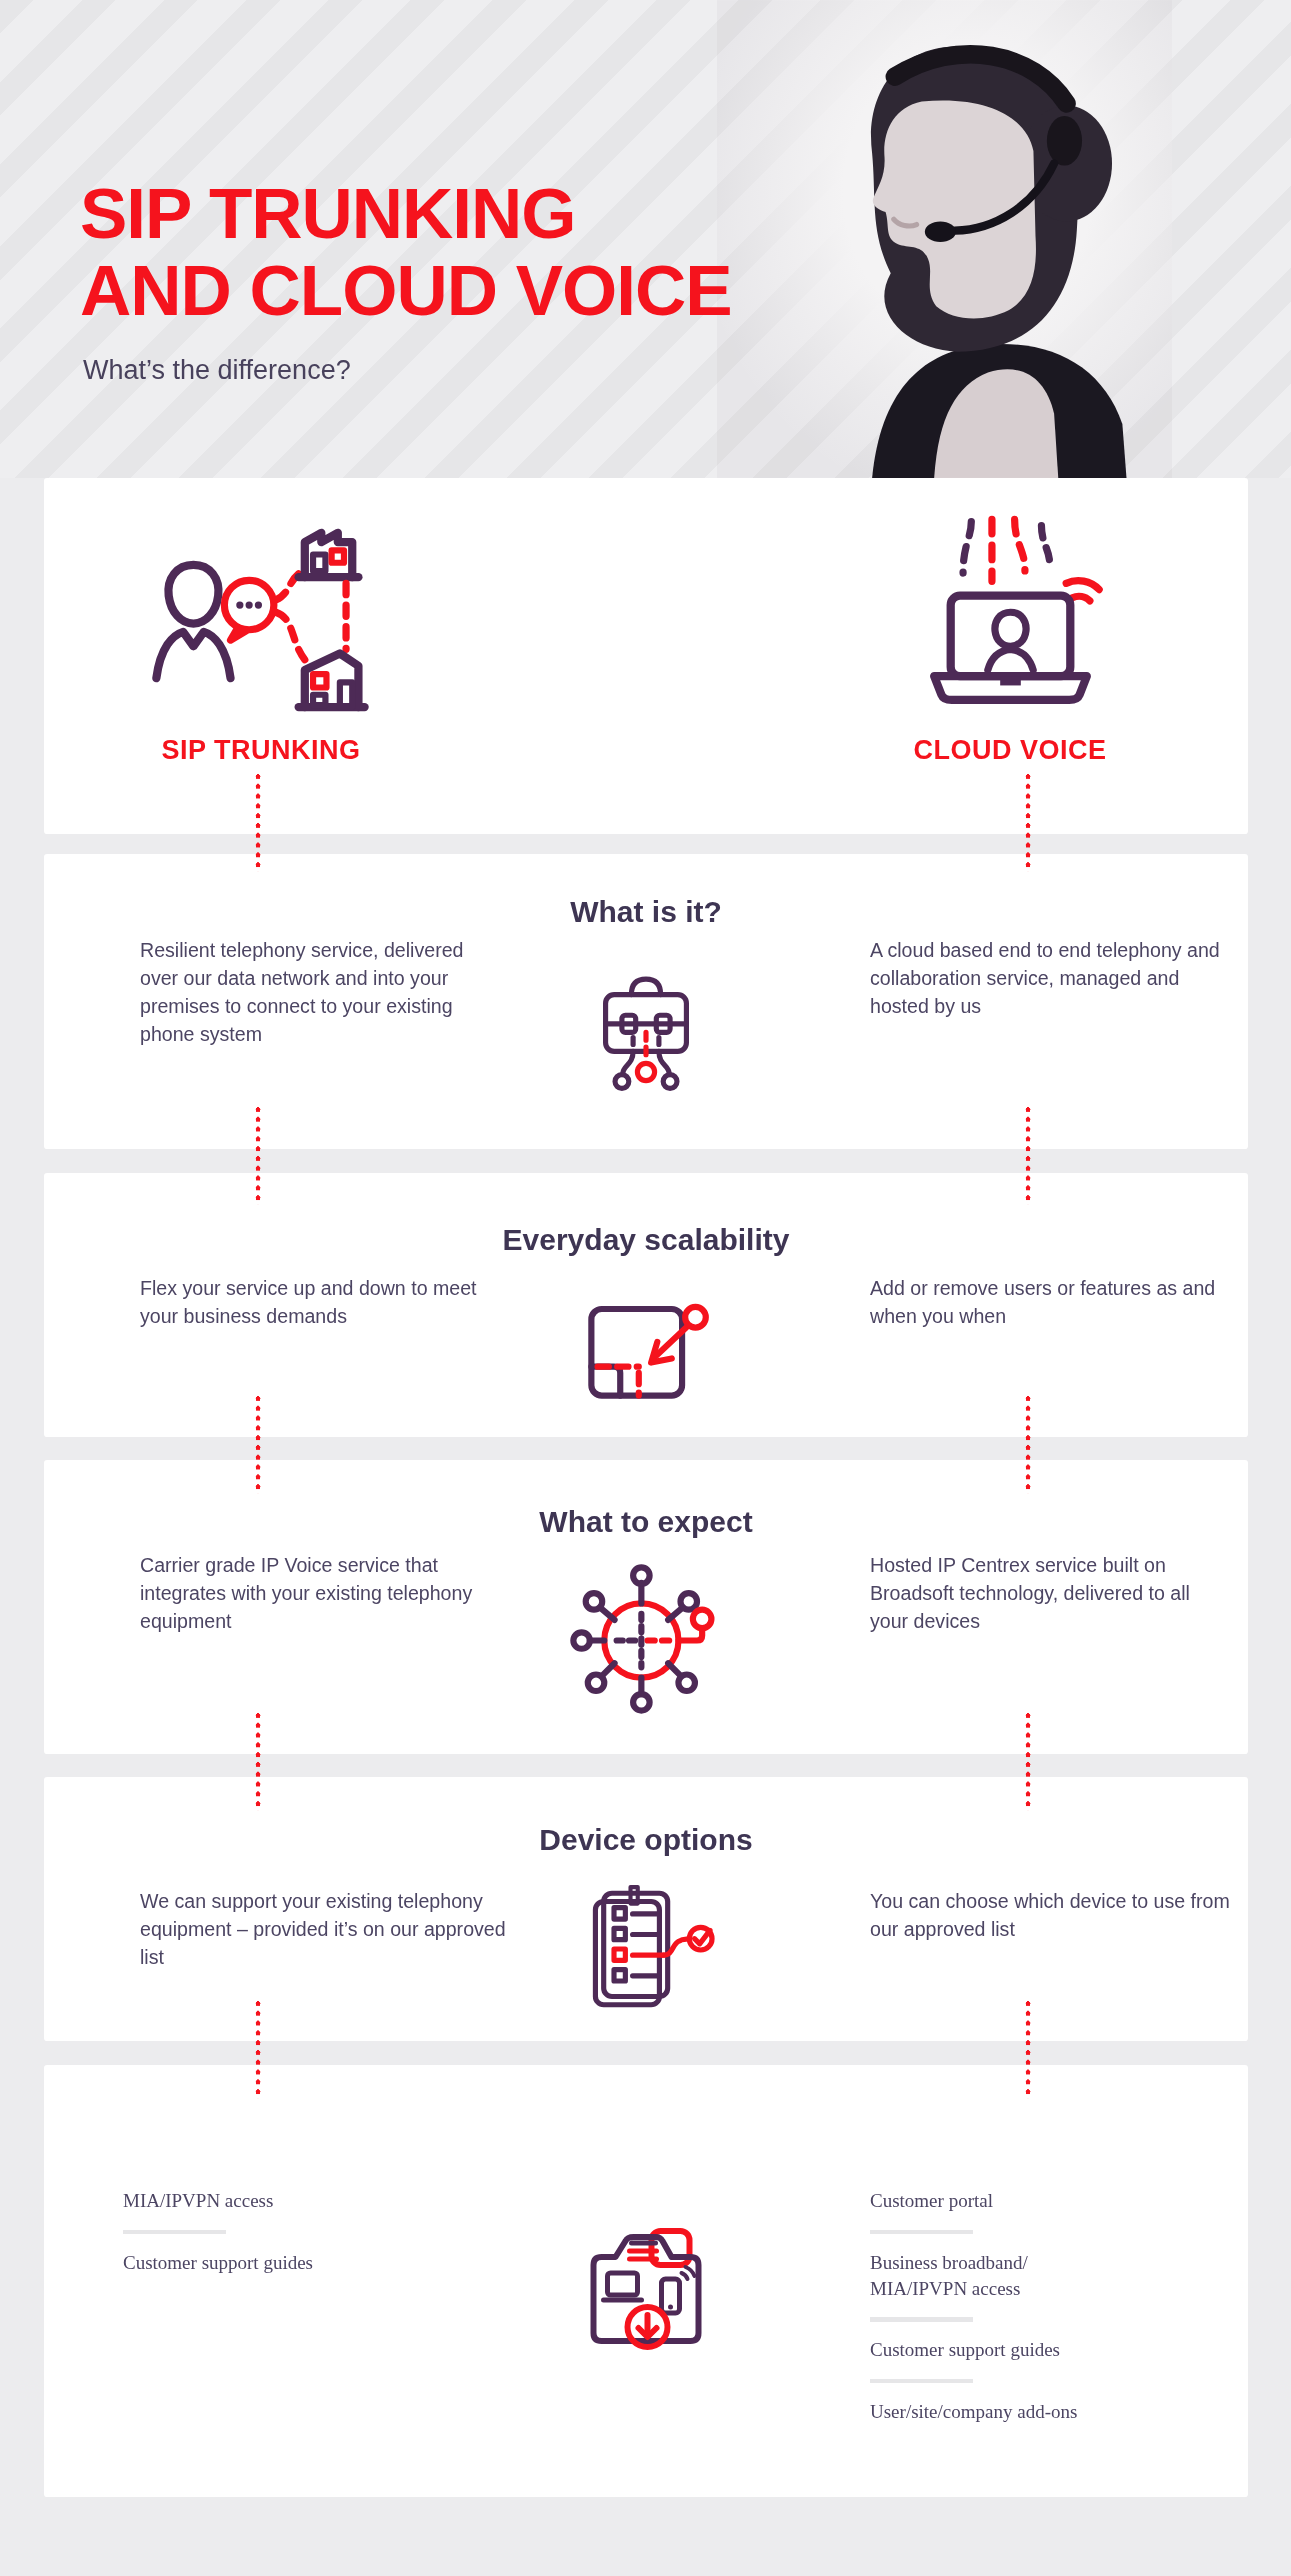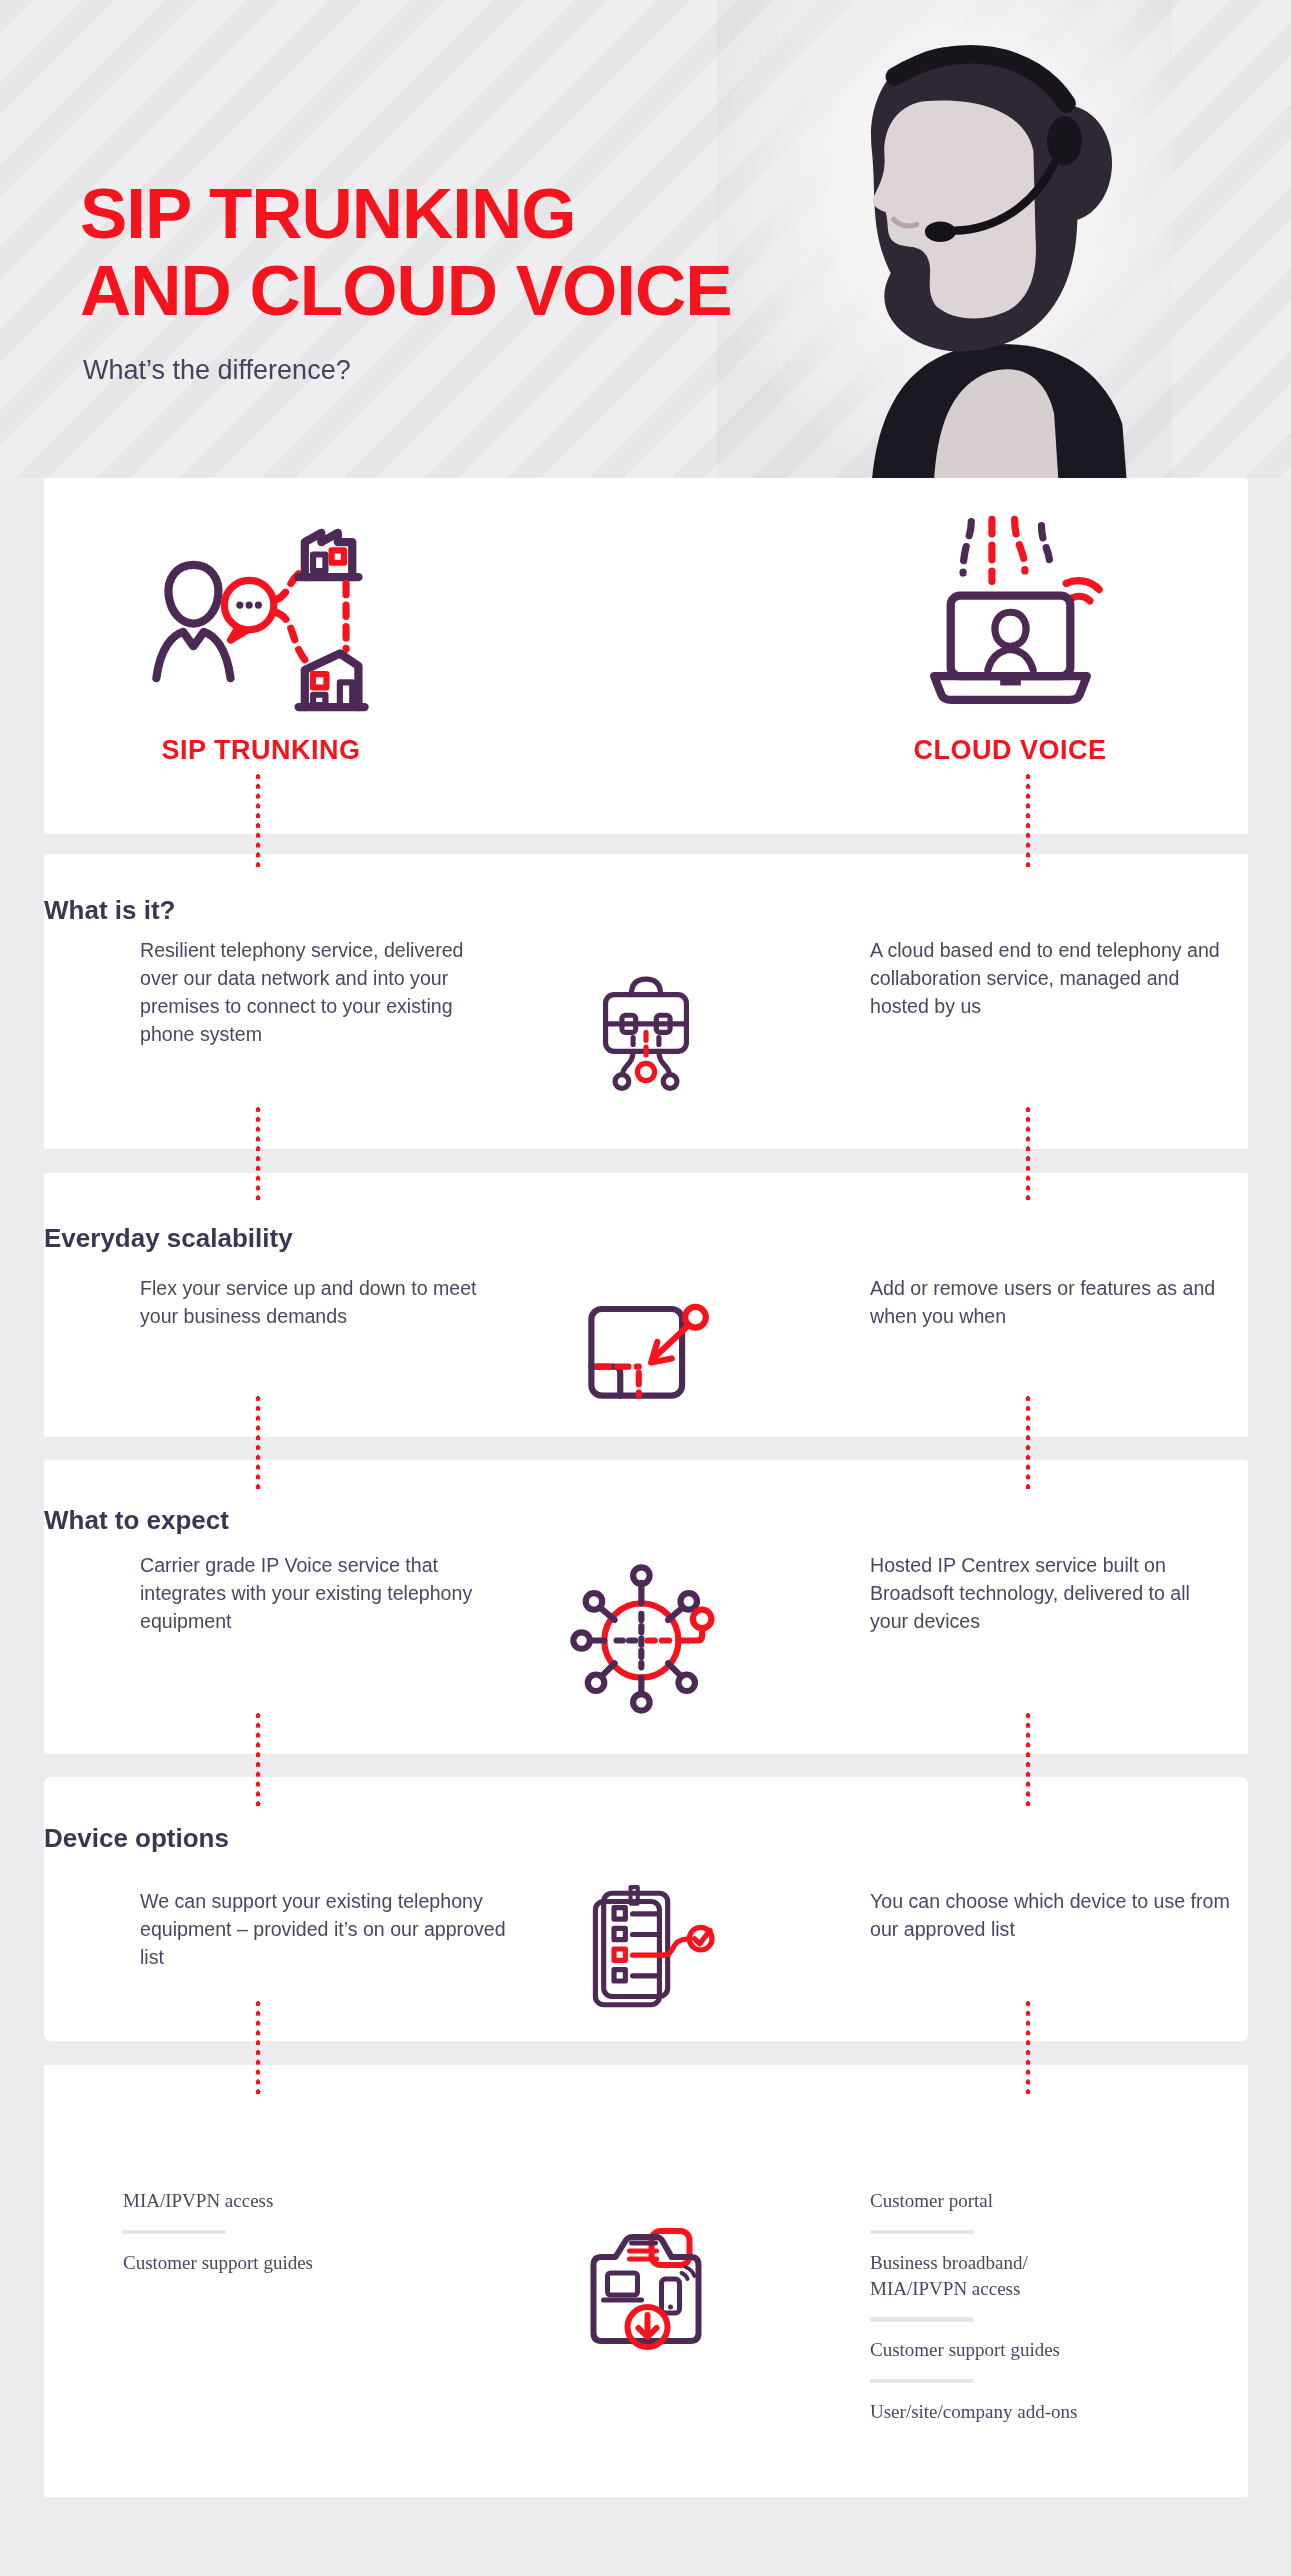--- a/index.html
+++ b/index.html
@@ -13,31 +13,31 @@
     background:radial-gradient(ellipse at 55% 40%, #fbfbfb 35%, rgba(236,236,238,0) 78%);}
   .title{position:absolute;left:80px;top:175px;font-size:71px;line-height:77px;
     font-weight:800;letter-spacing:-1px;color:#f5131d;white-space:nowrap;}
   .subtitle{position:absolute;left:83px;top:355px;font-size:27px;color:#48415c;}
   
   .card{position:absolute;left:44px;width:1204px;background:#ffffff;border-radius:3.1px;}
   .c1{top:478px;height:356px;}
   .c2{top:854px;height:295px;}
   .c3{top:1173px;height:264px;}
   .c4{top:1460px;height:294px;}
-  .c5{top:1777px;height:264px;border-radius:7px;}
+  .c5{top:1777px;height:264px;}
   .c6{top:2065px;height:432px;}
   .col-label{position:absolute;width:434px;text-align:center;font-size:27px;font-weight:800;
     letter-spacing:0.5px;color:#f5131d;top:257px;}
   .col-label.left{left:0;}
   .col-label.right{left:749px;}
   .intro-icon{position:absolute;top:27px;}
   .intro-icon.left{left:83px;}
   .intro-icon.right{left:832px;}
-  .section-heading{position:absolute;left:0;width:1204px;text-align:left;
-    font-size:26px;font-weight:800;color:#3e3553;}
+  .section-heading{position:absolute;left:0;width:1204px;text-align:center;
+    font-size:30px;font-weight:800;color:#3e3553;}
   .icon-center{position:absolute;left:50%;transform:translateX(-50%);}
   .para{position:absolute;font-size:19.6px;line-height:28px;color:#4c4563;}
   .para.left{left:62px;width:367px;margin-left:34px;}
   .para.right{left:826px;width:362px;}
   
   .dots{position:absolute;width:6.2px;height:99px;z-index:6;
     background-image:radial-gradient(circle 2.6px at 3.1px 3.6px,#f5131d 98%,rgba(0,0,0,0));
     background-size:6.2px 9.8px;background-repeat:repeat-y;}
   
   .feature-list{position:absolute;top:123px;}

